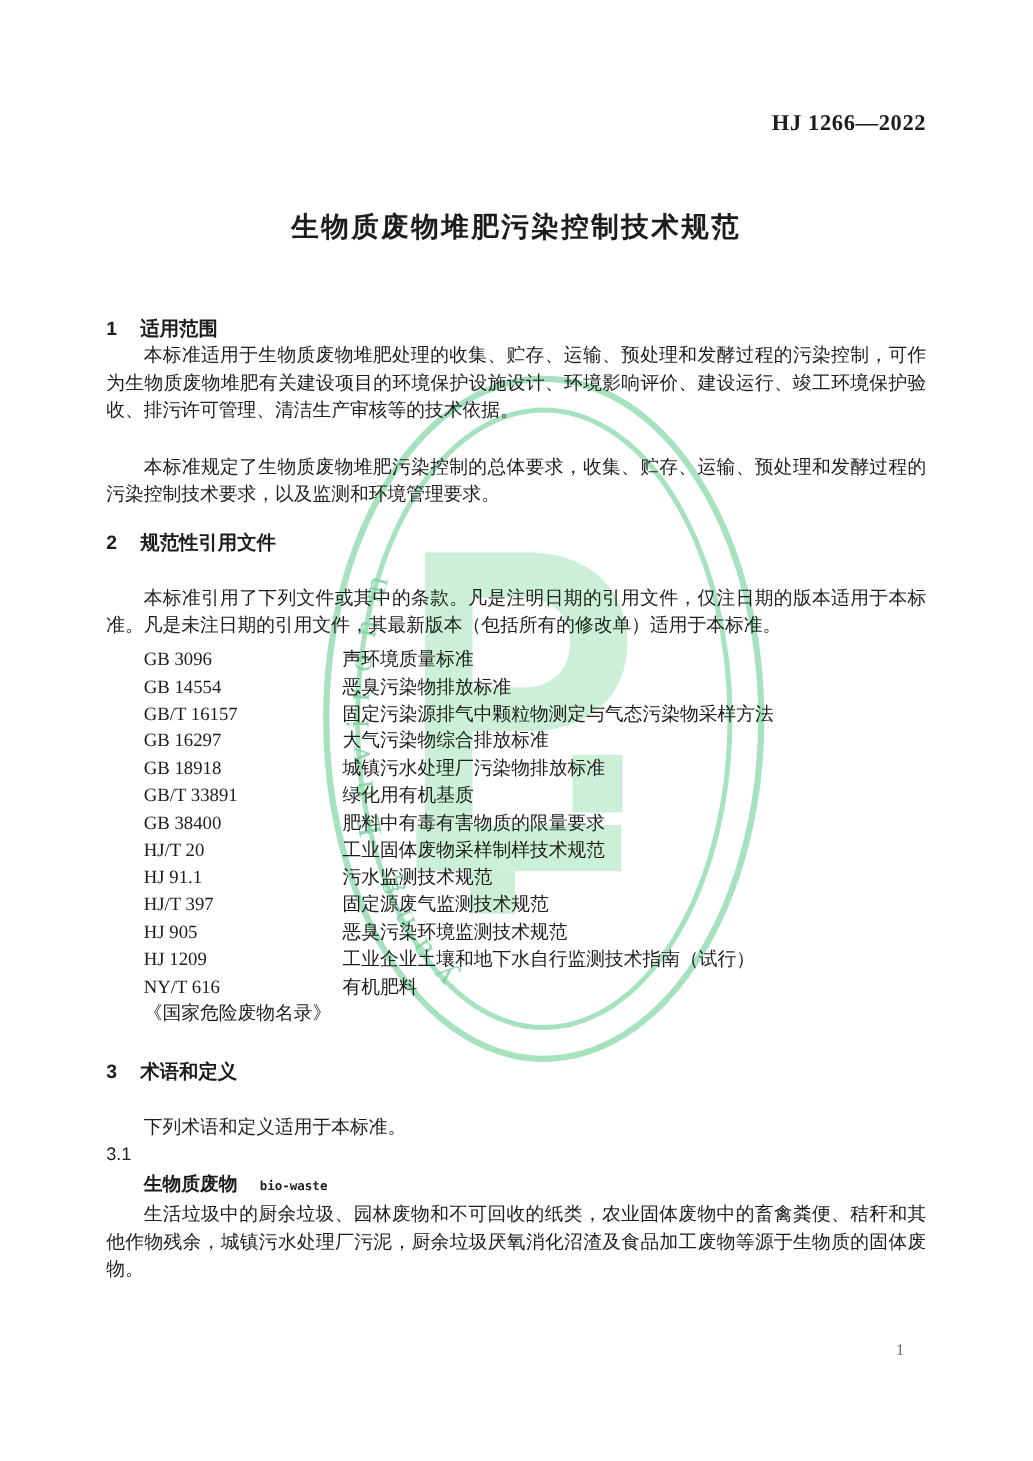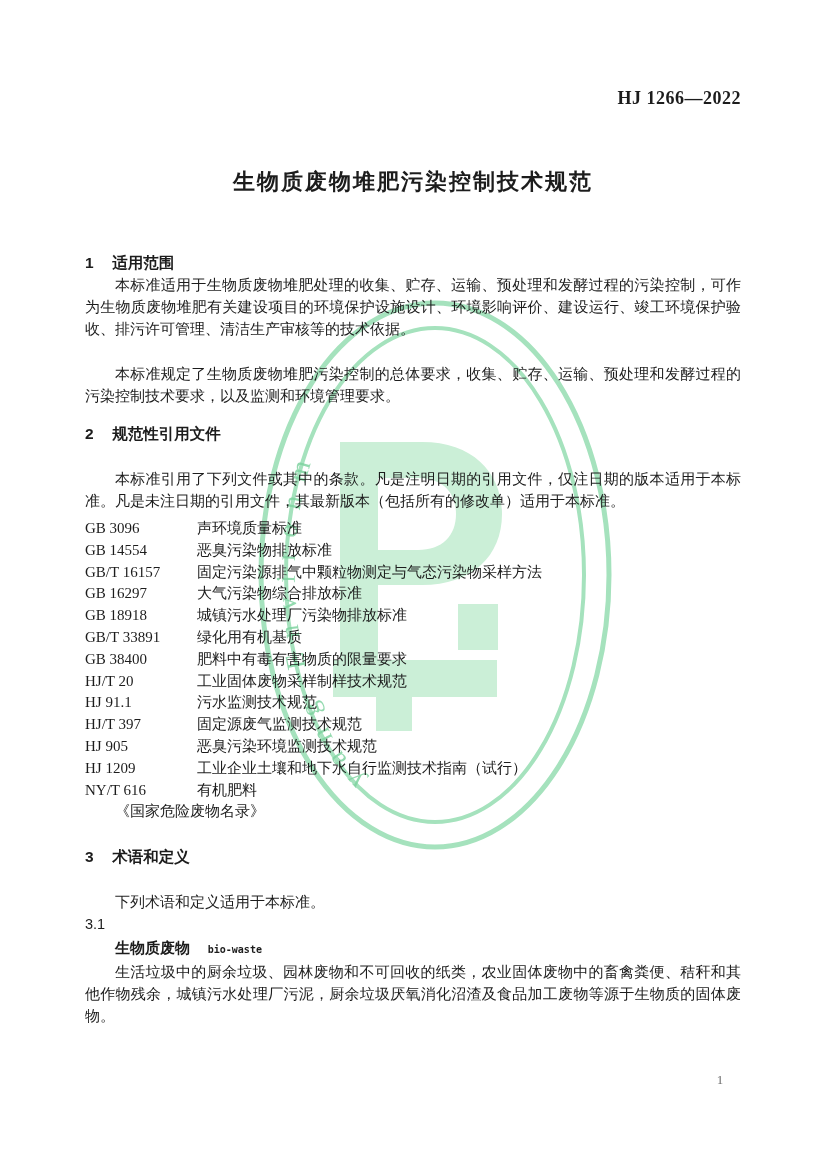--- a/index.html
+++ b/index.html
@@ -47,21 +47,21 @@
     margin:0;
     margin-top:23px;
     font-size:15px;
     line-height:22px;
     text-align:justify;
     text-indent:2em;
   }
   .para.follow{margin-top:0;}
   .h2-tight{margin-top:17px;}
   .ref-list{margin-top:6px;font-size:15px;line-height:21.8px;}
-  .ref-row{display:flex;}
+  .ref-row{display:flex;margin-left:30px;gap:47px;}
   .ref-code{width:112px;flex:0 0 112px;}
   .ref-title{flex:1;}
   .ref-last{margin-left:30px;}
   .sec3-heading{margin-top:24px;}
   .term-num{
     margin-top:0;
     font-family:"Liberation Sans","DejaVu Sans",sans-serif;
     font-size:14.5px;
     line-height:22px;
   }

